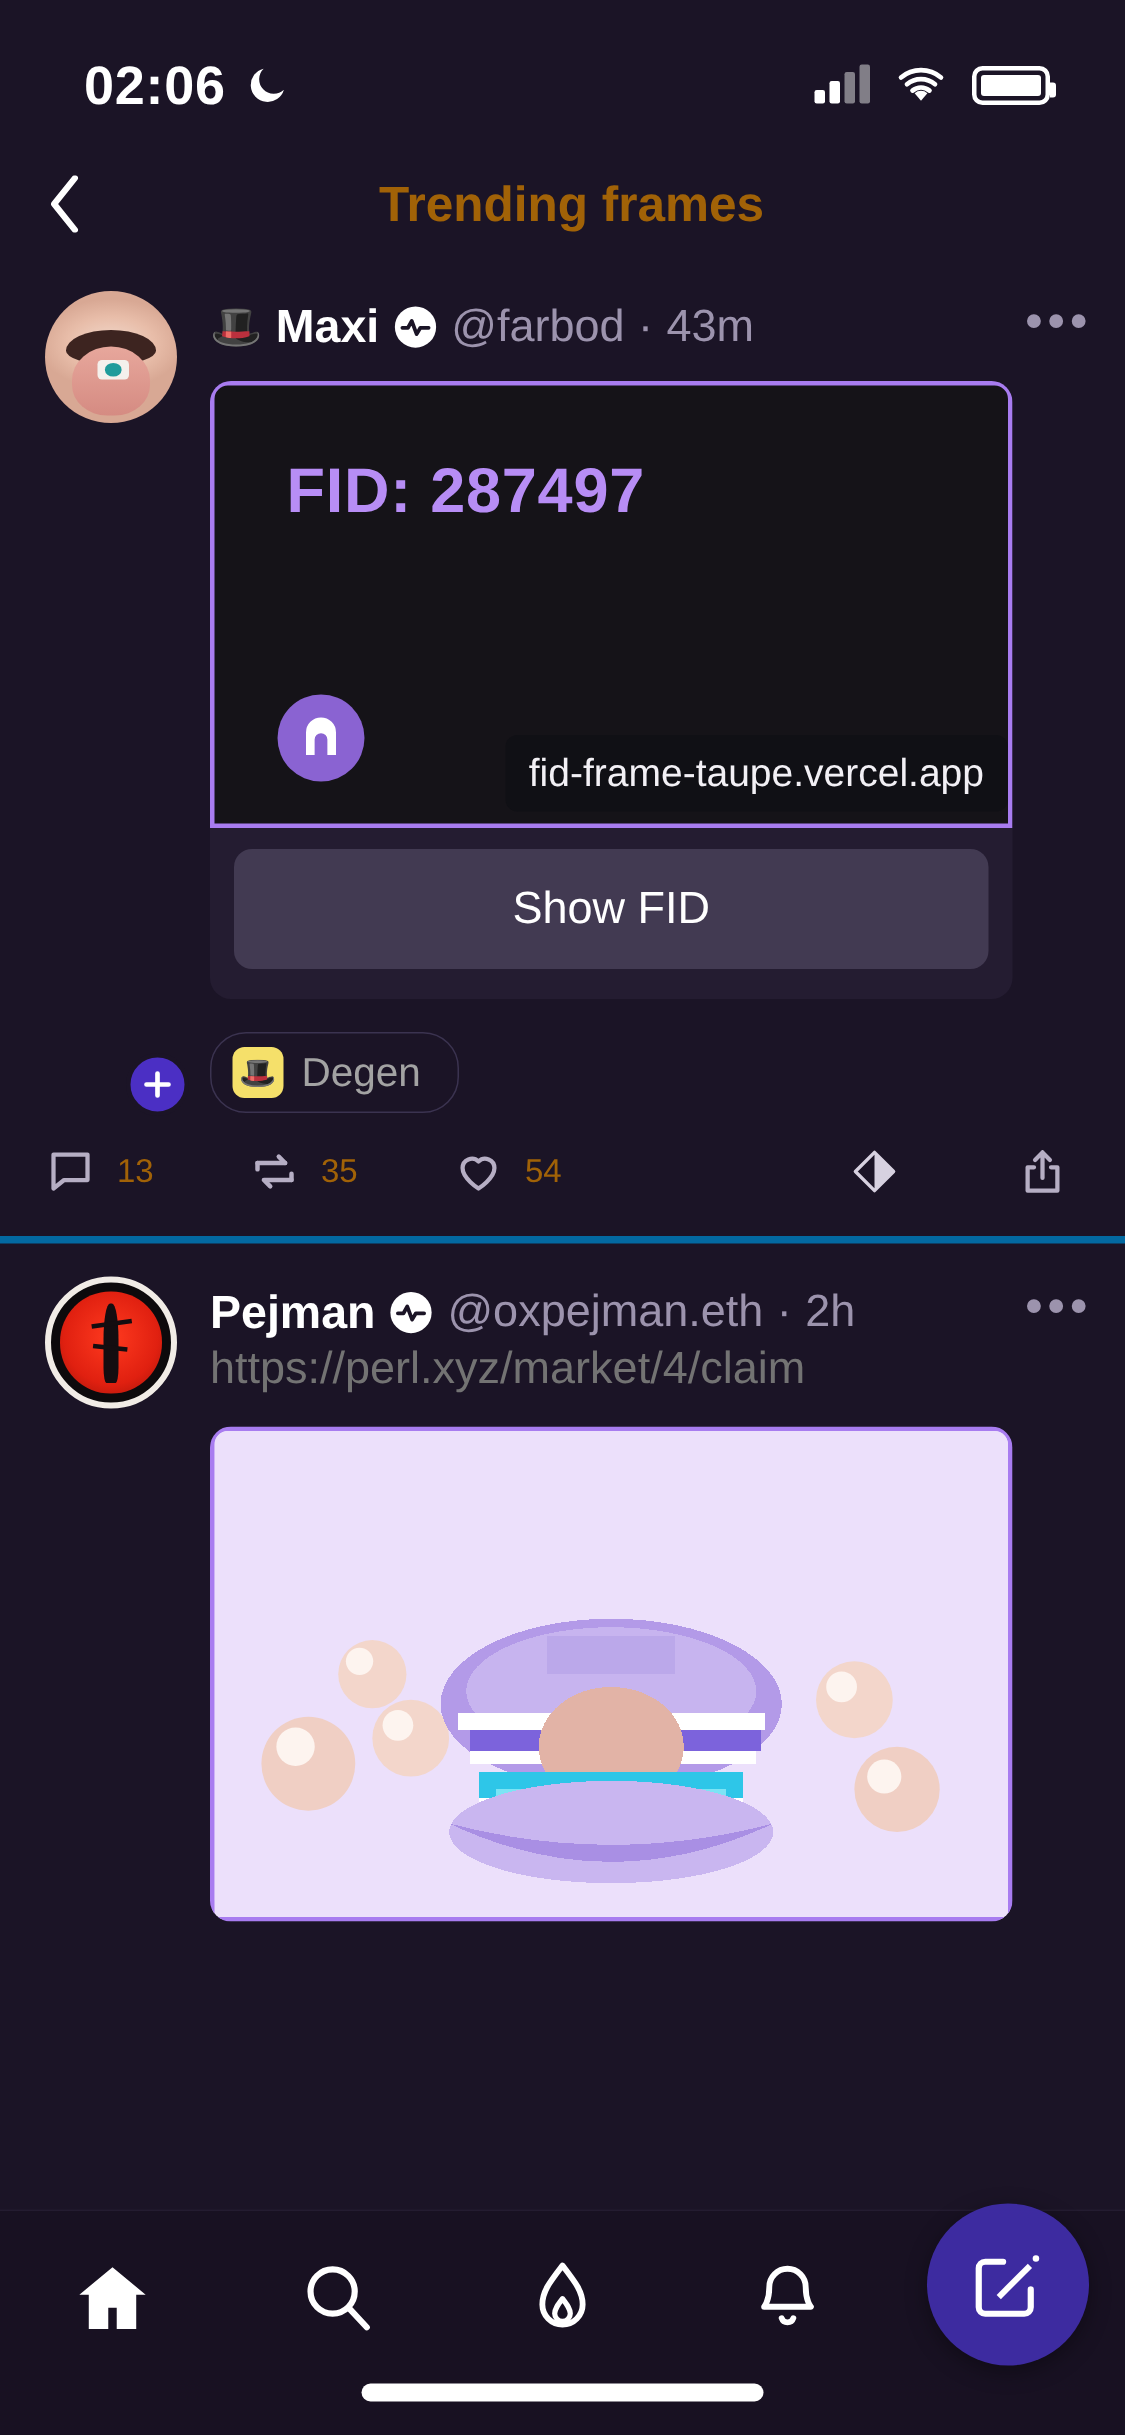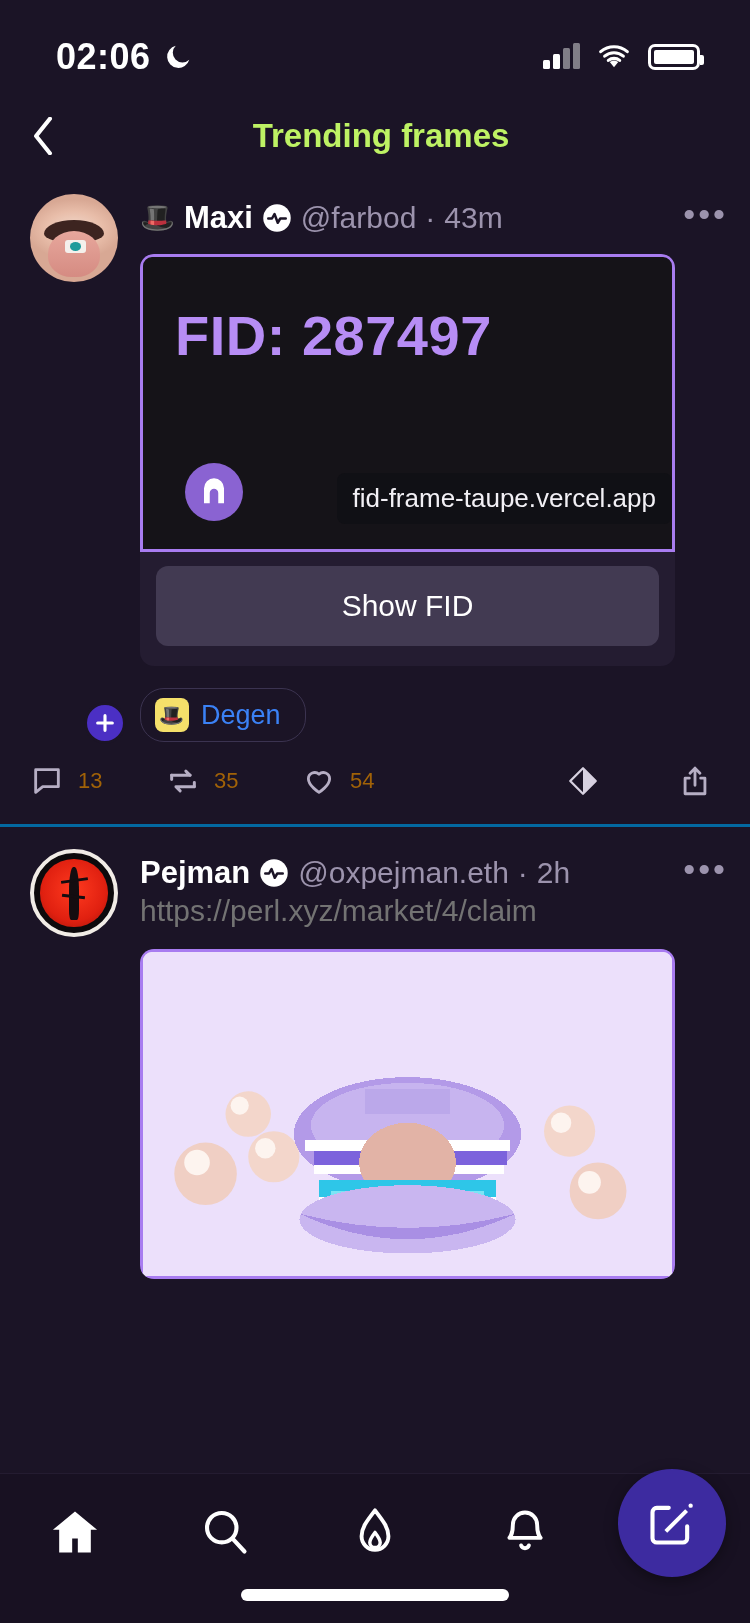--- a/index.html
+++ b/index.html
@@ -56,28 +56,28 @@
     position: relative; background: #1b1426;
   }
   .back-btn {
     width: 70px; height: 72px; display: flex;
     align-items: center; justify-content: center;
     margin-left: 8px;
   }
   .chev { width: 22px; height: 38px; }
   .header-title {
     position: absolute; left: 12px; right: 0; text-align: center;
-    color: #bef264; font-size: 33px; font-weight: bold;
+    color: #a16207; font-size: 33px; font-weight: bold;
     pointer-events: none;
   }
 
   
   .feed { flex: 1; overflow: hidden; background: #1b1426; position: relative; }
   .post { padding: 22px 0 0 0; position: relative; }
-  .post + .post { border-top: 3px solid #0369a1; }
+  .post + .post { border-top: 5px solid #0369a1; }
 
   .post-body { display: flex; padding: 0 20px 0 30px; }
   .avatar-wrap { position: relative; width: 92px; flex: 0 0 92px; margin-right: 18px; }
   .avatar {
     width: 88px; height: 88px; border-radius: 50%;
     overflow: hidden; position: relative;
   }
   .avatar-maxi {
     background:
       radial-gradient(circle at 50% 62%, #e8a99c 0%, #e8a99c 26%, transparent 27%),
@@ -157,33 +157,33 @@
   }
   .frame-img-box {
     position: relative;
     border: 3px solid #a87cf0;
     border-radius: 12px 12px 0 0;
     overflow: hidden;
     background: #151318;
   }
   .frame-fid { height: 298px; }
   .fid-text {
-    position: absolute; left: 32px; top: 46px;
-    color: #b78df5; font-size: 56px; font-weight: bold;
+    position: absolute; left: 48px; top: 46px;
+    color: #b78df5; font-size: 42px; font-weight: bold;
     letter-spacing: .5px;
   }
   .fid-label { font-weight: bold; }
   .frame-logo {
     position: absolute; left: 42px; bottom: 28px;
     width: 58px; height: 58px; border-radius: 50%;
     background: #8a63d2; display: flex; align-items: center; justify-content: center;
   }
   .frame-logo svg { width: 30px; height: 30px; }
   .frame-domain {
-    position: absolute; right: 0; bottom: 25px;
+    position: absolute; right: 0; bottom: 8px;
     background: #101015; color: #f2f0f5;
     font-size: 26px; padding: 10px 16px;
     border-radius: 8px; white-space: nowrap;
   }
   .frame-action {
     padding: 14px 16px 20px 16px;
   }
   .frame-btn {
     display: block; width: 100%;
     background: #423a52; color: #fff;
@@ -201,21 +201,21 @@
     display: inline-flex; align-items: center; gap: 12px;
     margin: 22px 0 0 0;
     border: 1px solid #3b3350; border-radius: 24px;
     padding: 9px 24px 9px 14px;
   }
   .chip-icon {
     width: 34px; height: 34px; border-radius: 8px;
     background: #f5e06a; display: flex; align-items: center; justify-content: center;
     font-size: 20px;
   }
-  .chip-label { color: #3b82f6; font-size: 27px; }
+  .chip-label { color: #a3a3a3; font-size: 27px; }
 
   
   .actions {
     display: flex; align-items: center;
     padding: 22px 30px 26px 30px; gap: 0;
   }
   .action { display: flex; align-items: center; gap: 14px; width: 136px; }
   .action svg { width: 34px; height: 34px; flex: 0 0 34px; }
   .action-count { color: #a16207; font-size: 22px; text-align: center; }
   .action-right { margin-left: auto; display: flex; gap: 78px; padding-right: 8px; }

